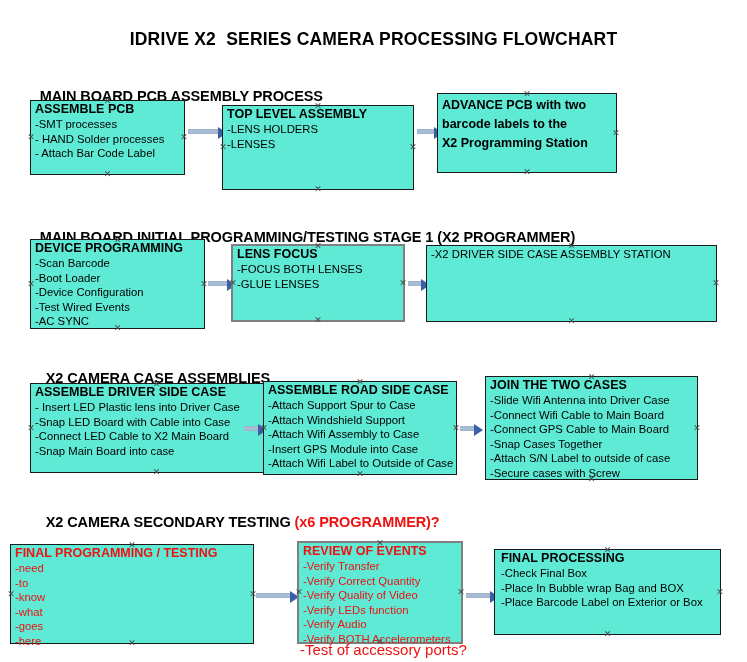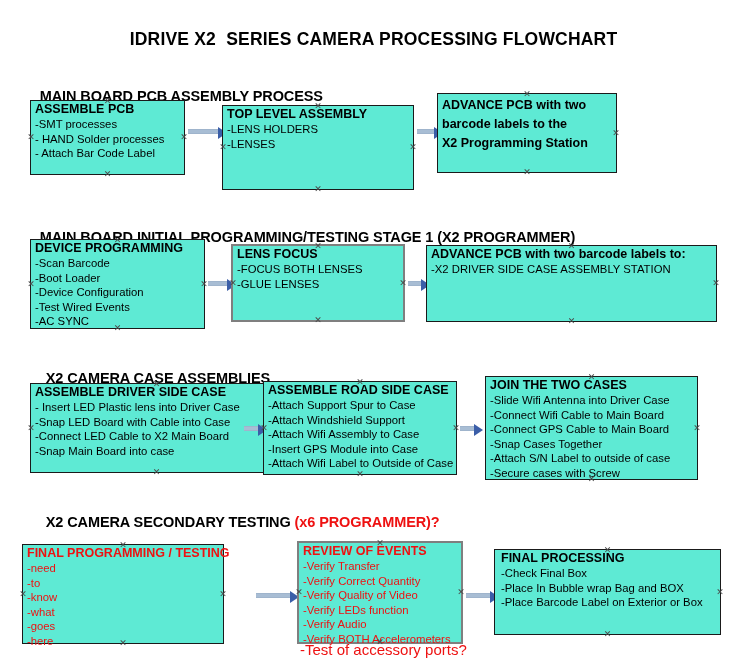--- a/index.html
+++ b/index.html
@@ -219,21 +219,20 @@
     <span class="handle" style="left:50%; top:0;"></span>
     <span class="handle" style="left:50%; top:100%;"></span>
     <span class="handle" style="left:0; top:50%;"></span>
     <span class="handle" style="left:100%; top:50%;"></span>
   </div>
 
   <div class="connector" style="left:408px; top:268px; width:13px;"></div>
 
   <div class="node" style="left:426px; top:232px; width:291px; height:77px;">
     <div class="inner">
-      <div class="head">ADVANCE PCB with two barcode labels to:</div>
       <div class="line">-X2 DRIVER  SIDE  CASE  ASSEMBLY STATION</div>
     </div>
     <span class="handle" style="left:50%; top:0;"></span>
     <span class="handle" style="left:50%; top:100%;"></span>
     <span class="handle" style="left:100%; top:50%;"></span>
   </div>
 
   <div class="section-title" style="left:30px; top:341px;">
     <span>X2 CAMERA CASE ASSEMBLIES</span>
   </div>
@@ -283,21 +282,21 @@
     </div>
     <span class="handle" style="left:50%; top:0;"></span>
     <span class="handle" style="left:50%; top:100%;"></span>
     <span class="handle" style="left:100%; top:50%;"></span>
   </div>
 
   <div class="section-title" style="left:30px; top:485px;">
     <span>X2 CAMERA SECONDARY TESTING </span><span class="accent">(x6 PROGRAMMER)?</span>
   </div>
 
-  <div class="node red" style="left:22px; top:531px; width:202px; height:100px;">
+  <div class="node red" style="left:10px; top:531px; width:244px; height:100px;">
     <div class="inner">
       <div class="head">FINAL PROGRAMMING / TESTING</div>
       <div class="line">-need</div>
       <div class="line">-to</div>
       <div class="line">-know</div>
       <div class="line">-what</div>
       <div class="line">-goes</div>
       <div class="line">-here</div>
     </div>
     <span class="handle" style="left:50%; top:0;"></span>

